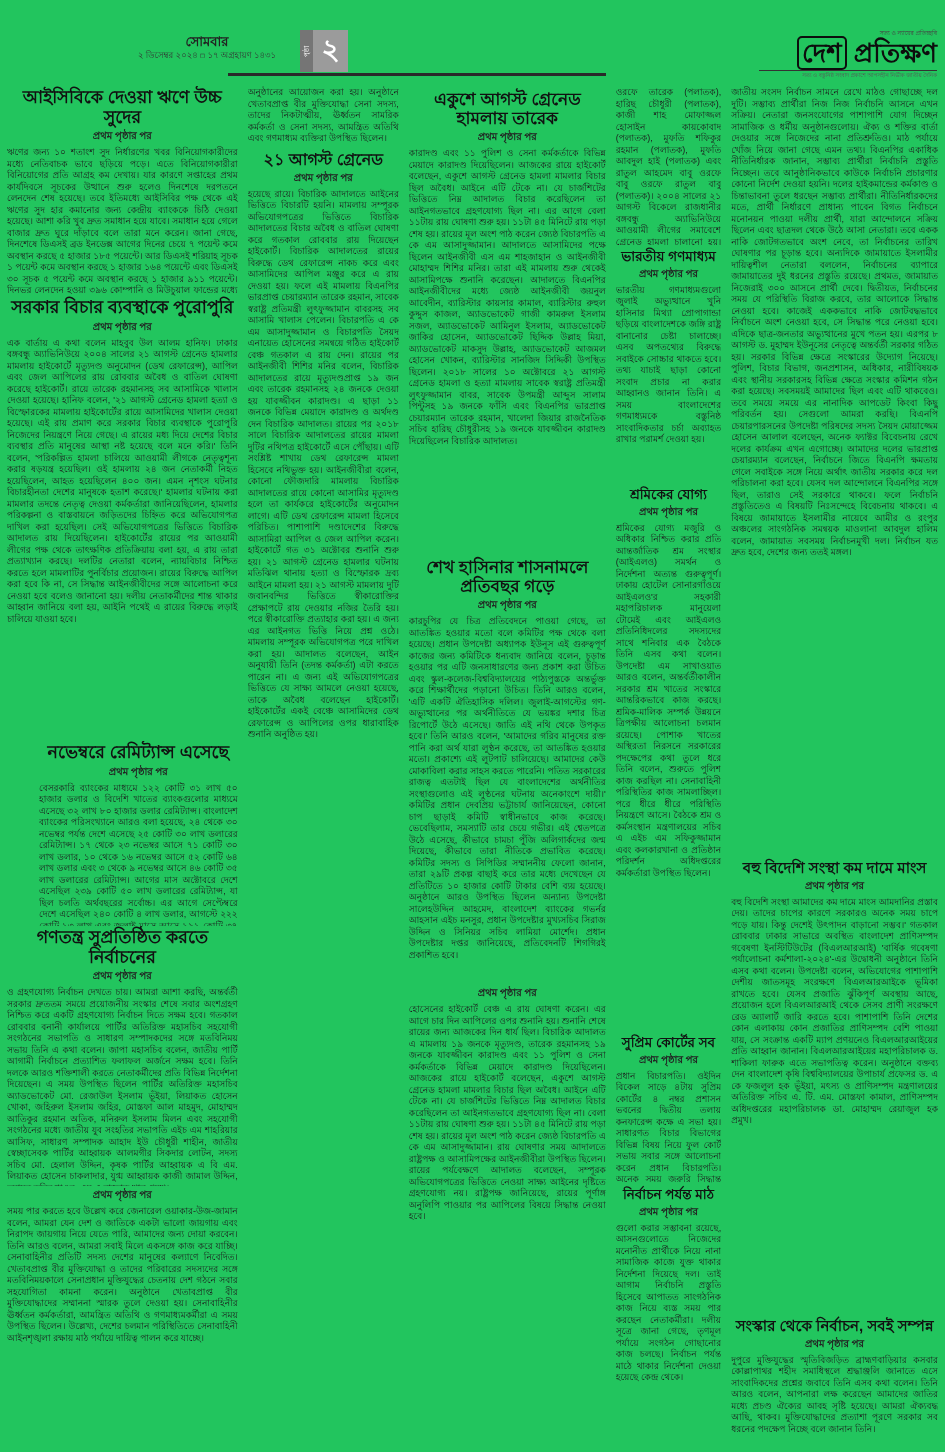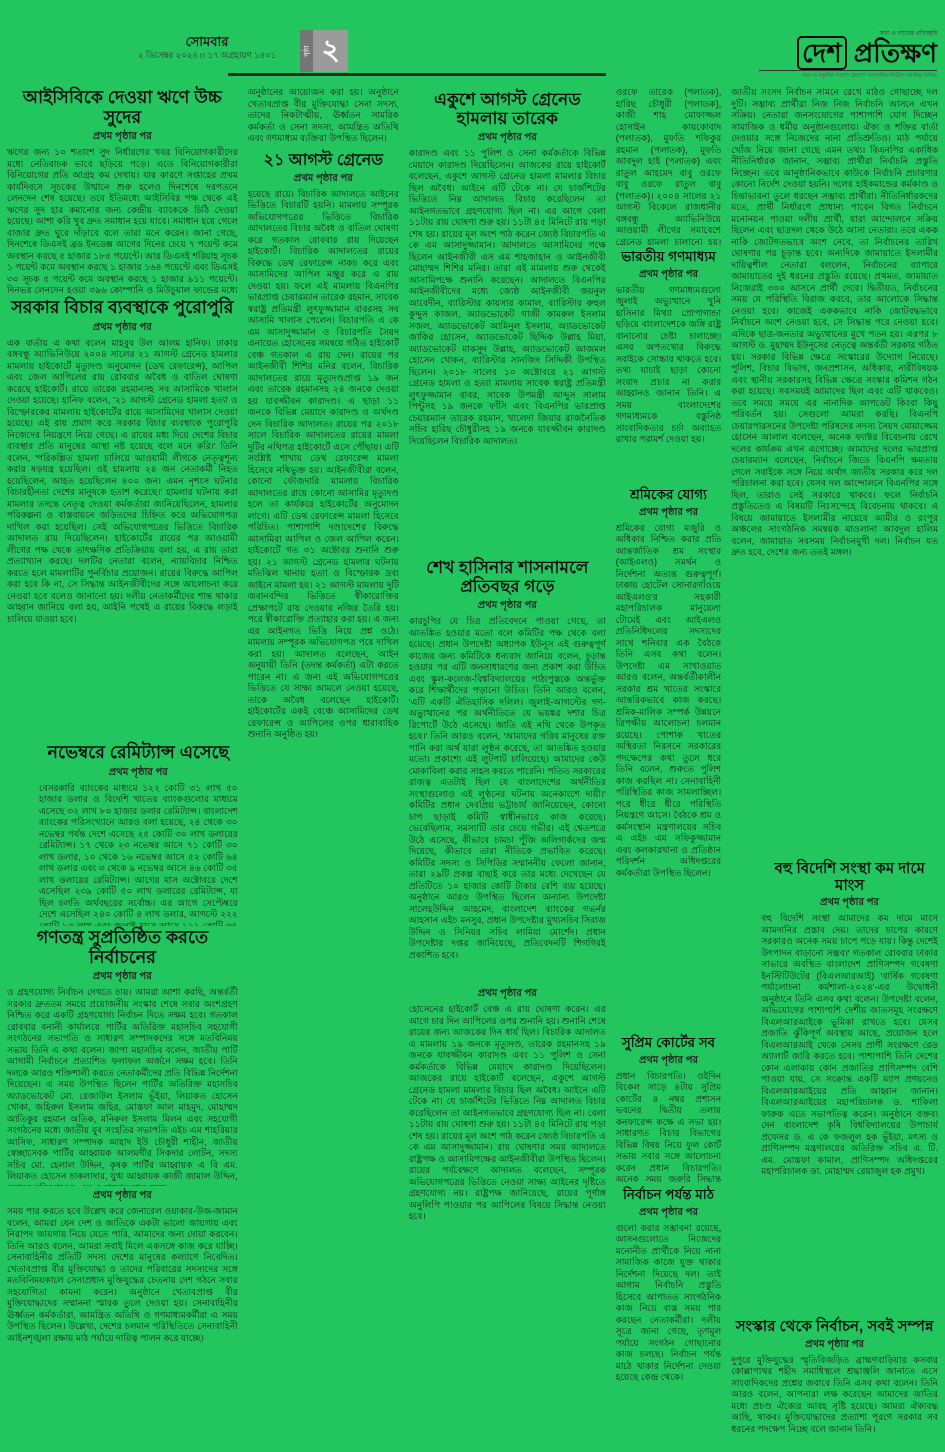--- a/index.html
+++ b/index.html
@@ -175,21 +175,21 @@
         <h2 class="hl-d">নির্বাচন পর্যন্ত মাঠ</h2>
         <div class="cont">প্রথম পৃষ্ঠার পর</div>
         <div class="body-txt">গুলো করার সম্ভাবনা রয়েছে, আসনগুলোতে নিজেদের মনোনীত প্রার্থীকে নিয়ে নানা সামাজিক কাজে যুক্ত থাকার নির্দেশনা দিয়েছে দল। তাই আগাম নির্বাচনি প্রস্তুতি হিসেবে আপাতত সাংগঠনিক কাজ নিয়ে ব্যস্ত সময় পার করছেন নেতাকর্মীরা। দলীয় সূত্রে জানা গেছে, তৃণমূল পর্যায়ে সংগঠন গোছানোর কাজ চলছে। নির্বাচন পর্যন্ত মাঠে থাকার নির্দেশনা দেওয়া হয়েছে কেন্দ্র থেকে।</div>
       </div>
     </div>
 
     <div class="col col-e">
       <div class="block lead-in" style="height:742px;">
         <div class="body-txt">জাতীয় সংসদ নির্বাচন সামনে রেখে মাঠও গোছাচ্ছে দল দুটি। সম্ভাব্য প্রার্থীরা নিজ নিজ নির্বাচনি আসনে এখন সক্রিয়। নেতারা জনসংযোগের পাশাপাশি যোগ দিচ্ছেন সামাজিক ও ধর্মীয় অনুষ্ঠানগুলোয়। ঐক্য ও শক্তির বার্তা দেওয়ার সঙ্গে নিজেদের নানা প্রতিশ্রুতিও। মাঠ পর্যায়ে খোঁজ নিয়ে জানা গেছে এমন তথ্য। বিএনপির একাধিক নীতিনির্ধারক জানান, সম্ভাব্য প্রার্থীরা নির্বাচনি প্রস্তুতি নিচ্ছেন। তবে আনুষ্ঠানিকভাবে কাউকে নির্বাচনি প্রচারণার কোনো নির্দেশ দেওয়া হয়নি। দলের হাইকমান্ডের কর্মকাণ্ড ও চিন্তাভাবনা তুলে ধরছেন সম্ভাব্য প্রার্থীরা। নীতিনির্ধারকদের মতে, প্রার্থী নির্ধারণে প্রাধান্য পাবেন বিগত নির্বাচনে মনোনয়ন পাওয়া দলীয় প্রার্থী, যারা আন্দোলনে সক্রিয় ছিলেন এবং ছাত্রদল থেকে উঠে আসা নেতারা। তবে একক নাকি জোটগতভাবে অংশ নেবে, তা নির্বাচনের তারিখ ঘোষণার পর চূড়ান্ত হবে। অন্যদিকে জামায়াতে ইসলামীর দায়িত্বশীল নেতারা বললেন, নির্বাচনের ব্যাপারে জামায়াতের দুই ধরনের প্রস্তুতি রয়েছে। প্রথমত, জামায়াত নিজেরাই ৩০০ আসনে প্রার্থী দেবে। দ্বিতীয়ত, নির্বাচনের সময় যে পরিস্থিতি বিরাজ করবে, তার আলোকে সিদ্ধান্ত নেওয়া হবে। কাজেই এককভাবে নাকি জোটবদ্ধভাবে নির্বাচনে অংশ নেওয়া হবে, সে সিদ্ধান্ত পরে নেওয়া হবে। এদিকে ছাত্র-জনতার অভ্যুত্থানের মুখে পতন হয়। এরপর ৮ আগস্ট ড. মুহাম্মদ ইউনূসের নেতৃত্বে অন্তর্বর্তী সরকার গঠিত হয়। সরকার বিভিন্ন ক্ষেত্রে সংস্কারের উদ্যোগ নিয়েছে। পুলিশ, বিচার বিভাগ, জনপ্রশাসন, অধিকার, নারীবিষয়ক এবং স্থানীয় সরকারসহ বিভিন্ন ক্ষেত্রে সংস্কার কমিশন গঠন করা হয়েছে। সবসময়ই আমাদের ছিল এবং এটি থাকবেও। তবে সময়ে সময়ে এর নানাদিক আপডেট কিংবা কিছু পরিবর্তন হয়। সেগুলো আমরা করছি। বিএনপি চেয়ারপারসনের উপদেষ্টা পরিষদের সদস্য সৈয়দ মোয়াজ্জেম হোসেন আলাল বলেছেন, অনেক ফ্যাক্টর বিবেচনায় রেখে দলের কার্যক্রম এখন এগোচ্ছে। আমাদের দলের ভারপ্রাপ্ত চেয়ারম্যান বলেছেন, নির্বাচনে জিতে বিএনপি ক্ষমতায় গেলে সবাইকে সঙ্গে নিয়ে অর্থাৎ জাতীয় সরকার করে দল পরিচালনা করা হবে। যেসব দল আন্দোলনে বিএনপির সঙ্গে ছিল, তারাও সেই সরকারে থাকবে। ফলে নির্বাচনি প্রস্তুতিতেও এ বিষয়টি নিঃসন্দেহে বিবেচনায় থাকবে। এ বিষয়ে জামায়াতে ইসলামীর নায়েবে আমীর ও রংপুর অঞ্চলের সাংগঠনিক সমন্বয়ক মাওলানা আবদুল হালিম বলেন, জামায়াত সবসময় নির্বাচনমুখী দল। নির্বাচন যত দ্রুত হবে, দেশের জন্য ততই মঙ্গল।</div>
       </div>
-      <div class="block" style="height:432px;margin-left:30px;">
+      <div class="block" style="height:432px;">
         <h2 class="hl-e">বহু বিদেশি সংস্থা কম দামে মাংস</h2>
         <div class="cont">প্রথম পৃষ্ঠার পর</div>
         <div class="body-txt">বহু বিদেশি সংস্থা আমাদের কম দামে মাংস আমদানির প্রস্তাব দেয়। তাদের চাপের কারণে সরকারও অনেক সময় চাপে পড়ে যায়। কিন্তু দেশেই উৎপাদন বাড়ানো সম্ভব।' গতকাল রোববার ঢাকার সাভারে অবস্থিত বাংলাদেশ প্রাণিসম্পদ গবেষণা ইনস্টিটিউটের (বিএলআরআই) 'বার্ষিক গবেষণা পর্যালোচনা কর্মশালা-২০২৪'-এর উদ্বোধনী অনুষ্ঠানে তিনি এসব কথা বলেন। উপদেষ্টা বলেন, অভিযোগের পাশাপাশি দেশীয় জাতসমূহ সংরক্ষণে বিএলআরআইকে ভূমিকা রাখতে হবে। যেসব প্রজাতি ঝুঁকিপূর্ণ অবস্থায় আছে, প্রয়োজন হলে বিএলআরআই থেকে সেসব প্রাণী সংরক্ষণে রেড অ্যালার্ট জারি করতে হবে। পাশাপাশি তিনি দেশের কোন এলাকায় কোন প্রজাতির প্রাণিসম্পদ বেশি পাওয়া যায়, সে সংক্রান্ত একটি ম্যাপ প্রণয়নেও বিএলআরআইয়ের প্রতি আহ্বান জানান। বিএলআরআইয়ের মহাপরিচালক ড. শাকিলা ফারুক এতে সভাপতিত্ব করেন। অনুষ্ঠানে বক্তব্য দেন বাংলাদেশ কৃষি বিশ্ববিদ্যালয়ের উপাচার্য প্রফেসর ড. এ কে ফজলুল হক ভূঁইয়া, মৎস্য ও প্রাণিসম্পদ মন্ত্রণালয়ের অতিরিক্ত সচিব এ. টি. এম. মোস্তফা কামাল, প্রাণিসম্পদ অধিদপ্তরের মহাপরিচালক ডা. মোহাম্মদ রেয়াজুল হক প্রমুখ।</div>
       </div>
       <div class="block fill">
         <h2 class="hl-e">সংস্কার থেকে নির্বাচন, সবই সম্পন্ন</h2>
         <div class="cont">প্রথম পৃষ্ঠার পর</div>
         <div class="body-txt">দুপুরে মুক্তিযুদ্ধের স্মৃতিবিজড়িত ব্রাহ্মণবাড়িয়ার কসবার কোল্লাপাথর শহীদ সমাধিস্থলে শ্রদ্ধাঞ্জলি জানাতে এসে সাংবাদিকদের প্রশ্নের জবাবে তিনি এসব কথা বলেন। তিনি আরও বলেন, আপনারা লক্ষ করেছেন আমাদের জাতির মধ্যে প্রচণ্ড ঐক্যের আবহ সৃষ্টি হয়েছে। আমরা ঐক্যবদ্ধ আছি, থাকব। মুক্তিযোদ্ধাদের প্রত্যাশা পূরণে সরকার সব ধরনের পদক্ষেপ নিচ্ছে বলে জানান তিনি।</div>
       </div>
     </div>

